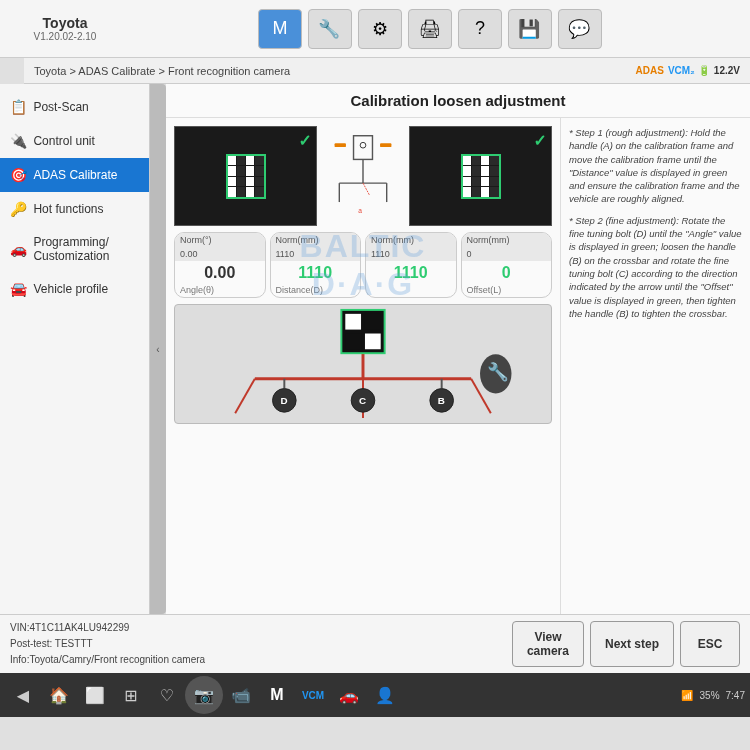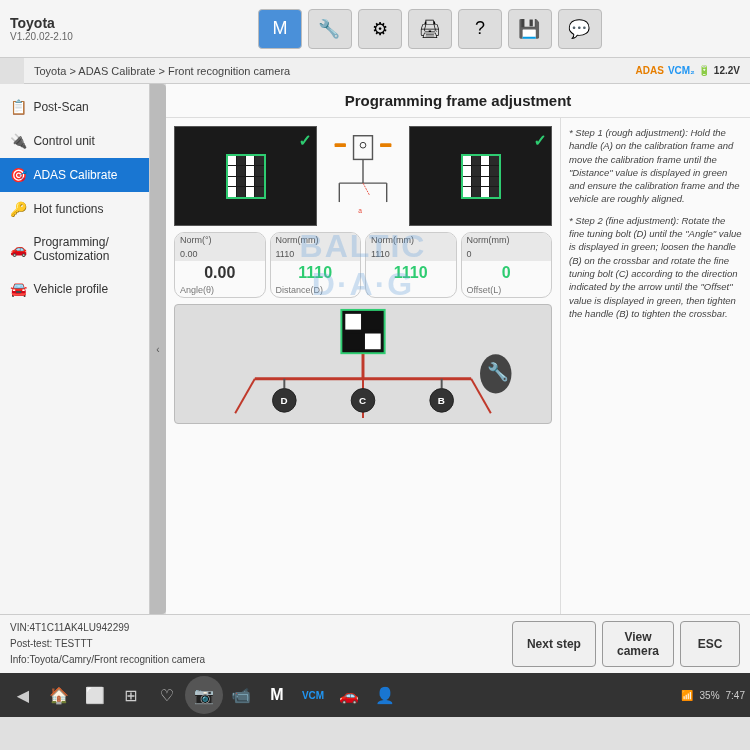--- a/index.html
+++ b/index.html
@@ -1,19 +1,19 @@
 <!DOCTYPE html>
 <html><head>
   <meta charset="utf-8">
   <style>
     * { box-sizing: border-box; margin: 0; padding: 0; }
     body { width: 750px; height: 750px; font-family: Arial, sans-serif; background: #e0e0e0; overflow: hidden; font-size: 12px; }
 
     
-    .top-bar { background: #f5f5f5; height: 58px; display: flex; align-items: center; padding: 0 10px; border-bottom: 1px solid #ccc; }
+    .top-bar { background: #f5f5f5; height: 58px; display: flex; align-items: center; padding: 0 10px; border-bottom: 1px solid #ccc; text-align: center; }
     .app-title { min-width: 110px; }
     .app-title h1 { font-size: 14px; font-weight: bold; color: #333; }
     .app-title p { font-size: 10px; color: #666; }
     .nav-icons { display: flex; gap: 6px; flex: 1; justify-content: center; }
     .nav-icon-btn { width: 44px; height: 40px; background: #ddd; border: 1px solid #bbb; border-radius: 4px; display: flex; align-items: center; justify-content: center; cursor: pointer; font-size: 18px; }
     .nav-icon-btn.active { background: #4a90d9; color: white; }
 
     
     .breadcrumb-bar { background: #f0f0f0; height: 26px; display: flex; align-items: center; justify-content: space-between; padding: 0 10px; border-bottom: 1px solid #ccc; font-size: 11px; color: #444; margin-left: 24px; }
     .breadcrumb-right { display: flex; align-items: center; gap: 4px; font-size: 10px; font-weight: bold; }
@@ -138,21 +138,21 @@
       </div>
       <div class="sidebar-item">
         <span class="sidebar-icon">🚘</span>
         <span>Vehicle profile</span>
       </div>
     </div>
     <div class="sidebar-toggle">‹</div>
   </div>
 
   <div class="content-area">
-    <div class="content-title">Programming frame adjustment</div>
+    <div class="content-title">Calibration loosen adjustment</div>
 
     <div class="content-body">
 
       <div class="calibration-view">
 
         <div class="camera-row">
 
           <div class="camera-frame">
             <div class="camera-grid">
               <div></div>
@@ -281,23 +281,23 @@
   </div>
 </div>
 
 <div class="status-bar">
   <div class="status-info">
     <div>VIN:4T1C11AK4LU942299</div>
     <div>Post-test: TESTTT</div>
     <div>Info:Toyota/Camry/Front recognition camera</div>
   </div>
   <div class="action-buttons">
-    <button class="action-btn">Next step</button>
     <button class="action-btn" style="white-space:pre-line;">View
 camera</button>
+    <button class="action-btn">Next step</button>
     <button class="action-btn">ESC</button>
   </div>
 </div>
 
 <div class="taskbar">
   <div class="taskbar-icon">◀</div>
   <div class="taskbar-icon">🏠</div>
   <div class="taskbar-icon">⬜</div>
   <div class="taskbar-icon">⊞</div>
   <div class="taskbar-icon">♡</div>

